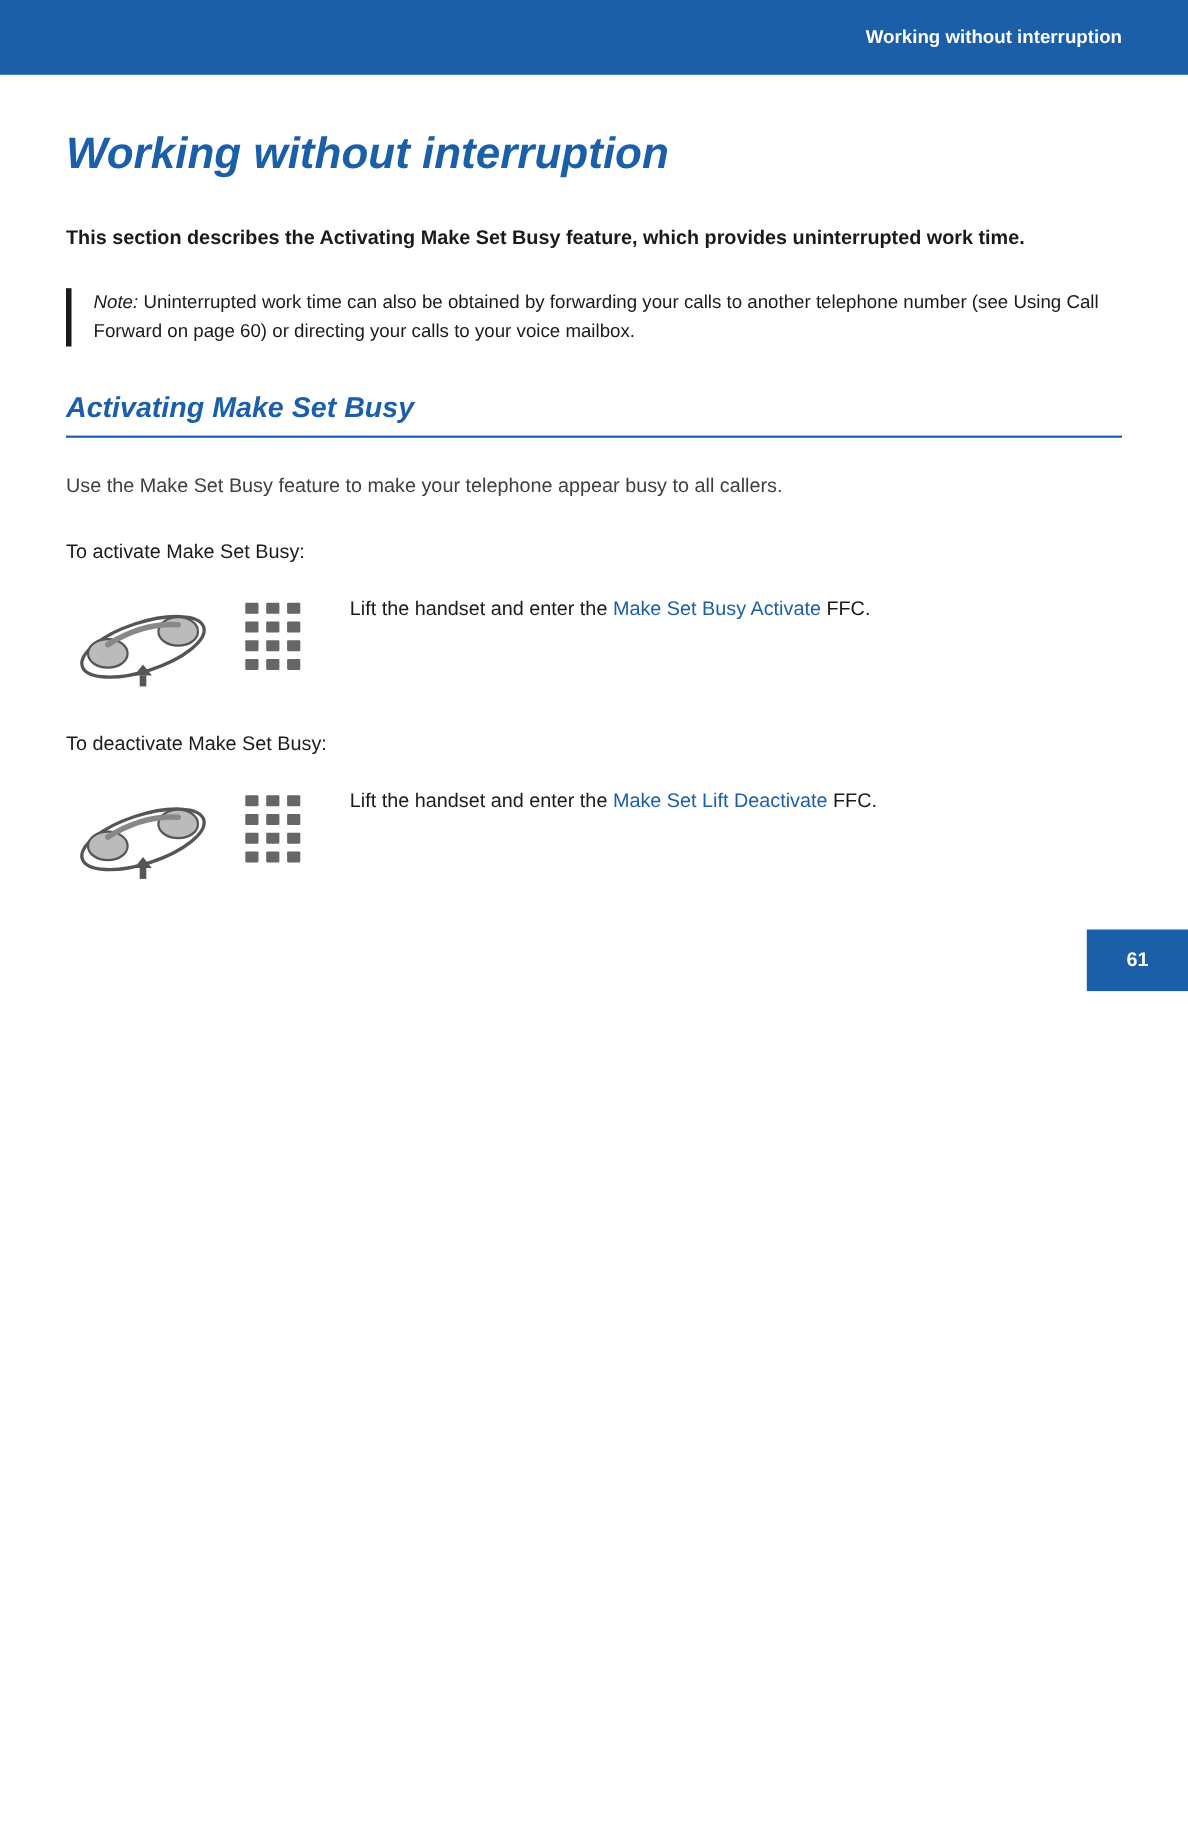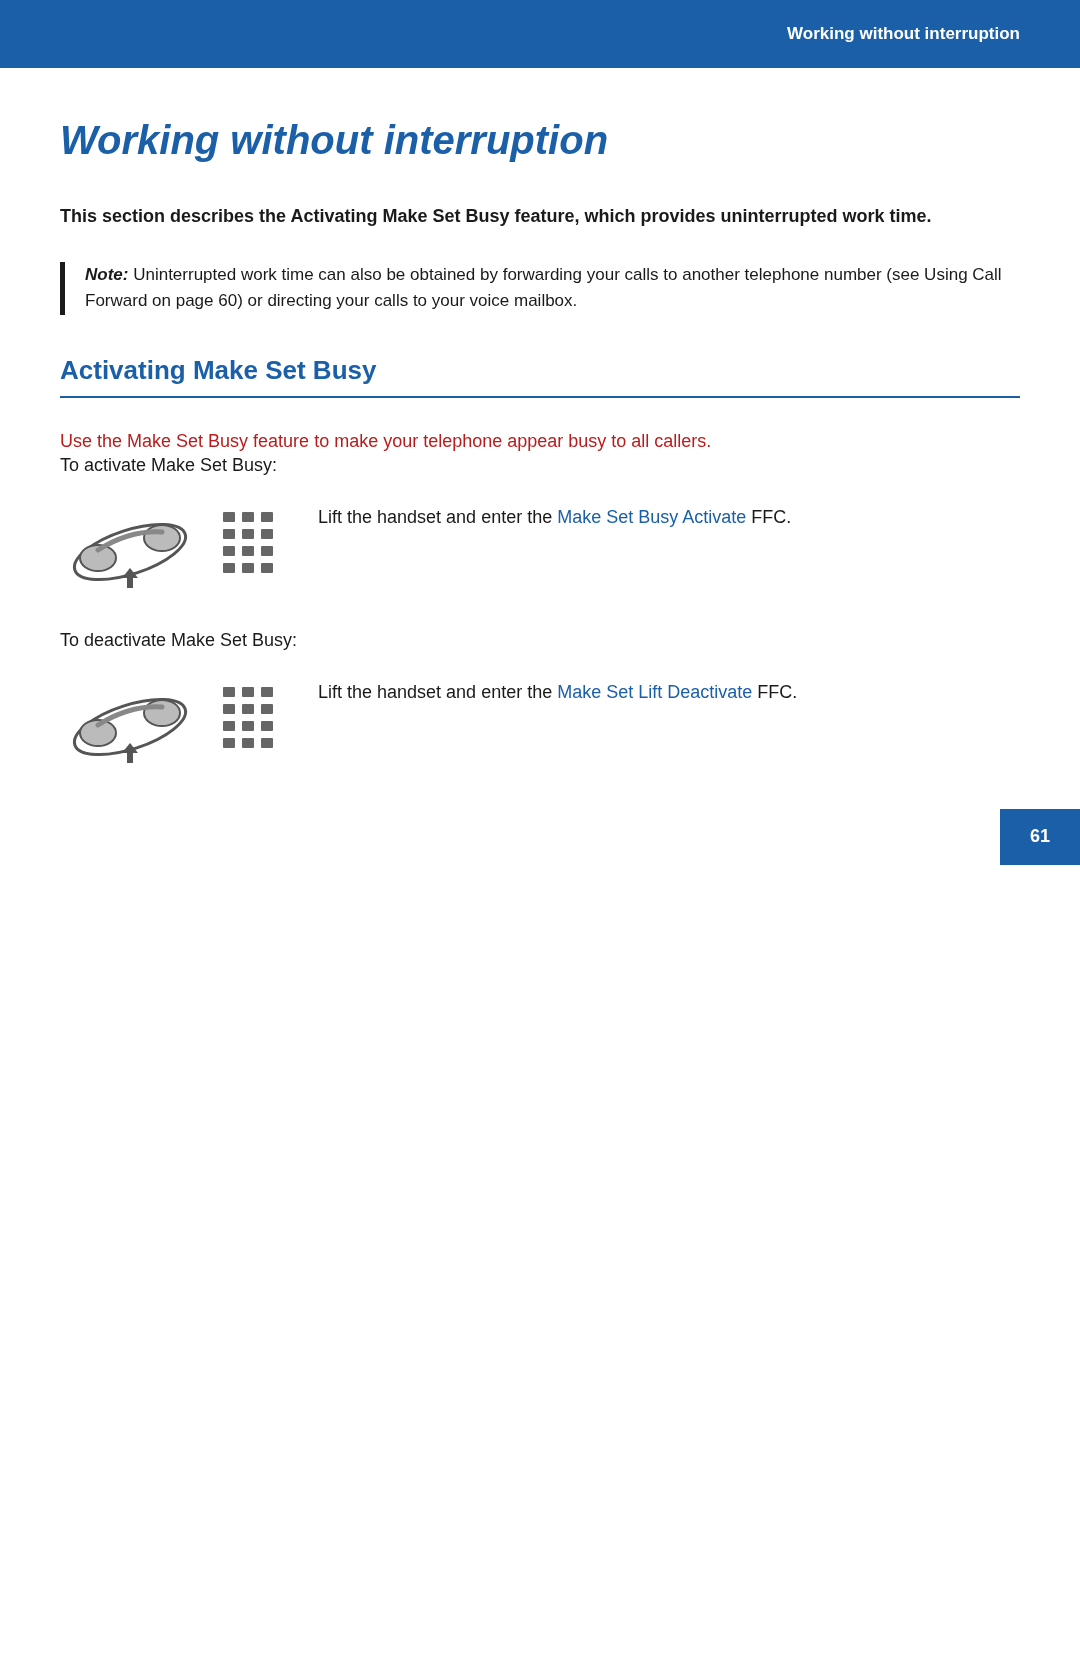--- a/index.html
+++ b/index.html
@@ -72,39 +72,41 @@
       flex-shrink: 0;
     }
 
     .note-text {
       font-size: 17px;
       line-height: 1.55;
       color: #1a1a1a;
     }
 
     .note-text .note-label {
-      font-weight: bold;
+      font-weight: normal;
       font-style: italic;
     }
 
     
     .section-heading {
       color: #1a5fa8;
       font-size: 26px;
       font-weight: bold;
+      font-style: italic;
       padding-bottom: 10px;
       border-bottom: 2px solid #1a5fa8;
       margin-bottom: 30px;
     }
 
     
     .section-desc {
       font-size: 18px;
       line-height: 1.5;
-      color: #b91c1c;
+      margin-bottom: 36px;
+      color: #404040;
     }
 
     
     .sub-heading {
       font-size: 18px;
       font-weight: normal;
       margin-bottom: 24px;
       color: #1a1a1a;
     }
 
@@ -145,21 +147,21 @@
     .instruction-text .highlight {
       color: #1a5fa8;
       font-weight: normal;
     }
 
     
     .page-footer {
       position: absolute;
       bottom: 0;
       right: 0;
-      width: 80px;
+      width: 92px;
       height: 56px;
       background-color: #1a5fa8;
       display: flex;
       align-items: center;
       justify-content: center;
     }
 
     .page-number {
       color: #ffffff;
       font-size: 18px;

